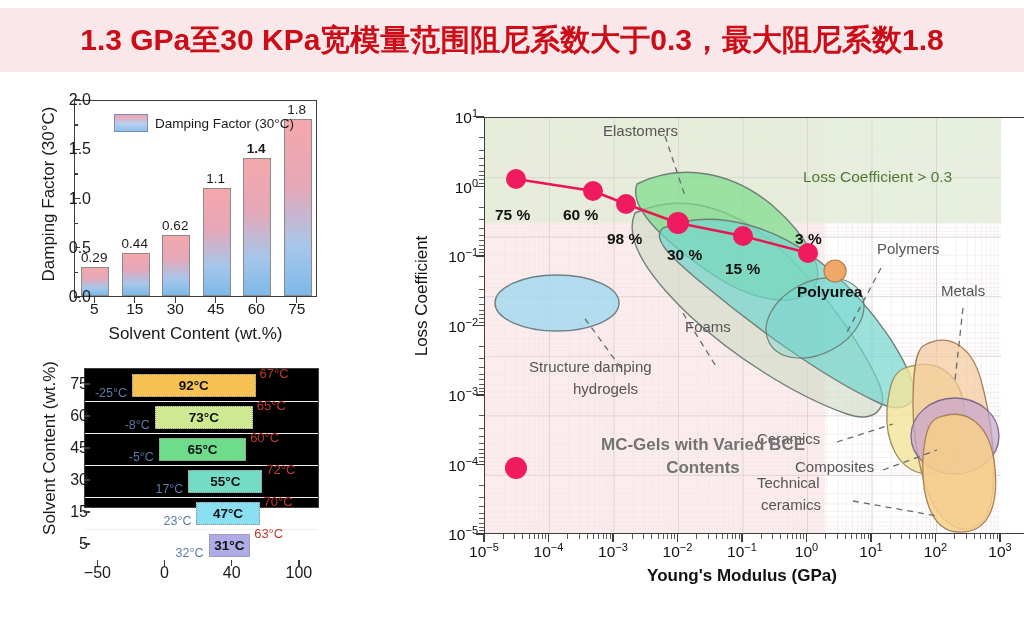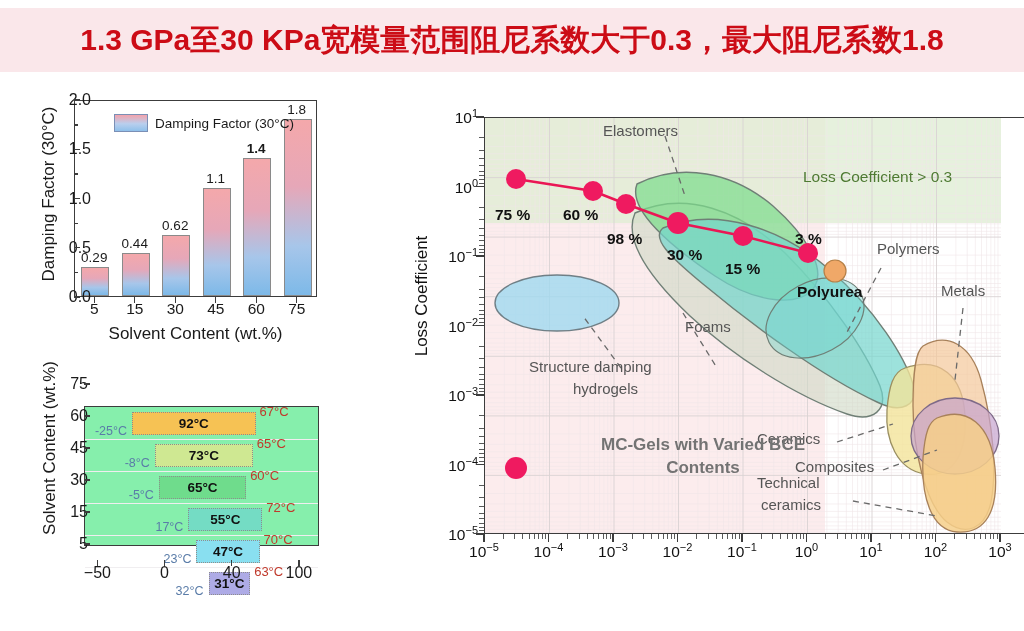--- a/index.html
+++ b/index.html
@@ -77,21 +77,21 @@
 
   
   #range-chart-panel{ left:12px; top:360px; width:330px; height:262px; }
   #range-ylabel{
     position:absolute; left:-62px; top:78px; width:200px;
     transform:rotate(-90deg); transform-origin:center center;
     text-align:center; font-size:17px; color:#1a1a1a;
   }
   #range-plot{
     position:absolute; left:72px; top:8px; width:235px; height:140px;
-    border:1.4px solid #3c3c3c; background:#86efac; overflow:visible;margin-top:38px;
+    border:1.4px solid #3c3c3c; background:#000000; overflow:visible;
   }
   .range-gridline{
     position:absolute; left:0; width:100%; height:1px; background:#f0eef0;
   }
   .range-ytick{
     position:absolute; right:254px; font-size:16px; color:#1a1a1a;
     text-align:right; width:50px; transform:translateY(-9px);
   }
   .range-ytick-mark{
     position:absolute; left:72px; width:6px; height:1.4px; background:#3c3c3c;
@@ -673,13 +673,14 @@
       <div class="ax-xtick-minor" style="left: 585.774px;"></div>
       <div class="ax-xtick-minor" style="left: 593.833px;"></div>
       <div class="ax-xtick-minor" style="left: 600.084px;"></div>
       <div class="ax-xtick-minor" style="left: 605.191px;"></div>
       <div class="ax-xtick-minor" style="left: 609.509px;"></div>
       <div class="ax-xtick-minor" style="left: 613.249px;"></div>
       <div class="ax-xtick-minor" style="left: 616.549px;"></div>
       <div class="ax-xtick" style="left: 620px;"><span>10</span><sup>3</sup></div>
       <div class="ax-xtick-mark" style="left: 619.25px;"></div>
     </div>
+  <div id="ashby-xlabel">Young's Modulus (GPa)</div>
 </div>
 
 </body></html>

